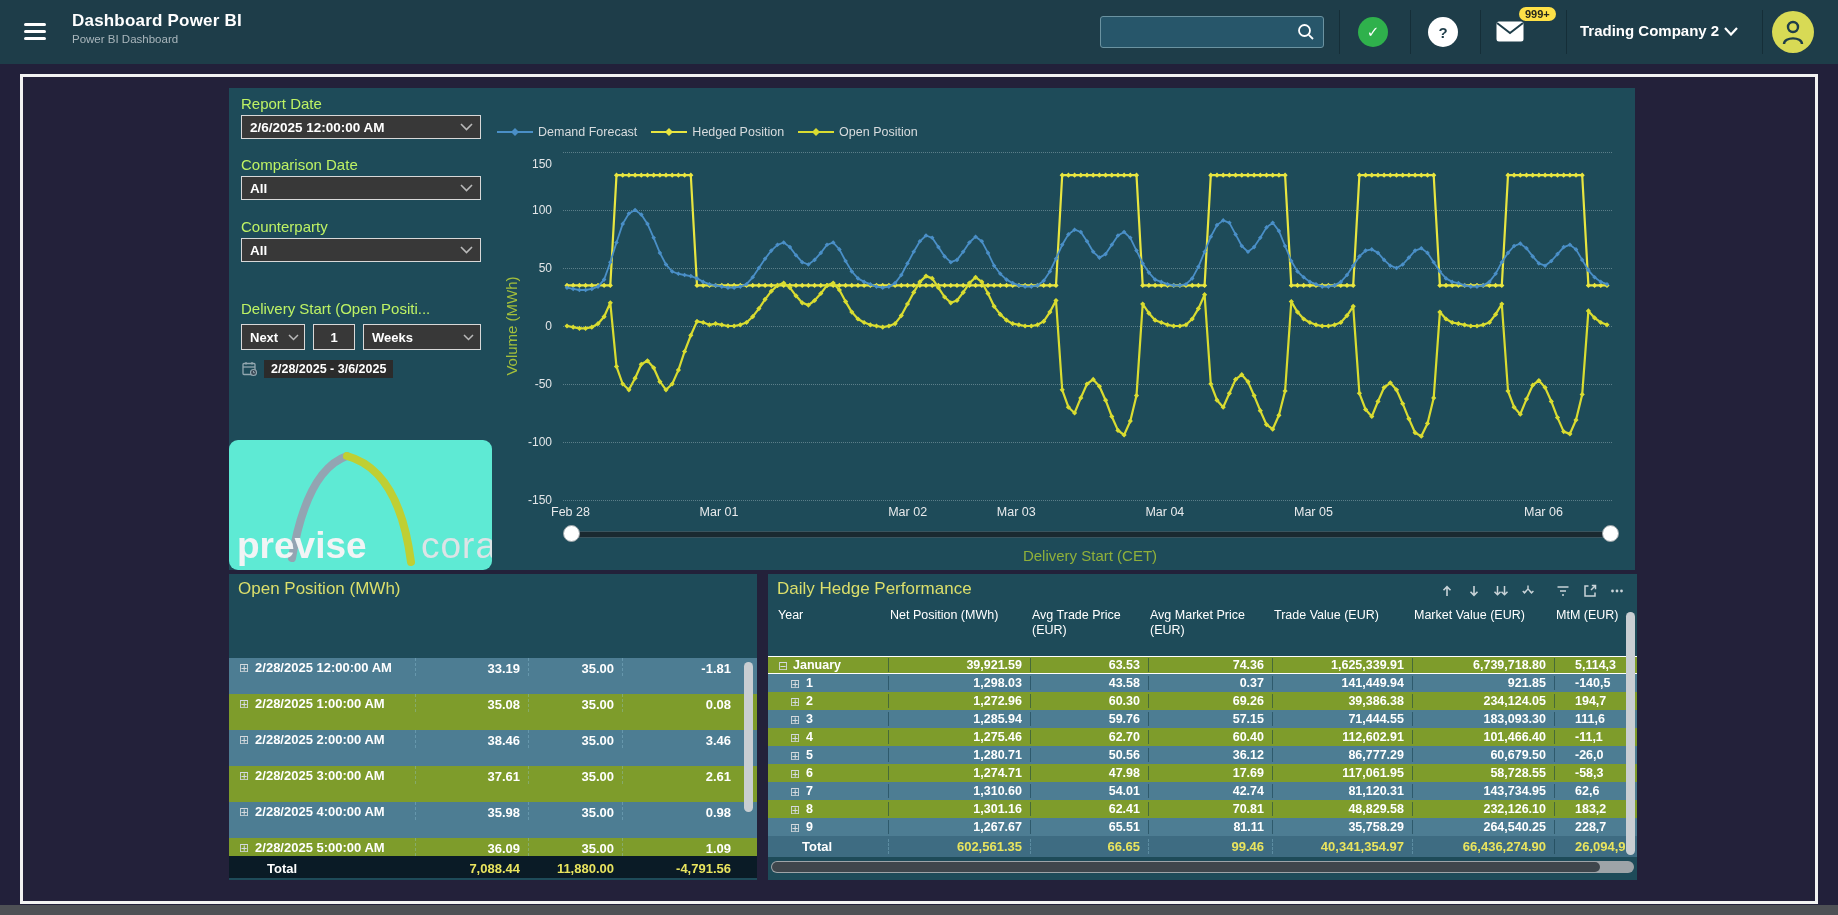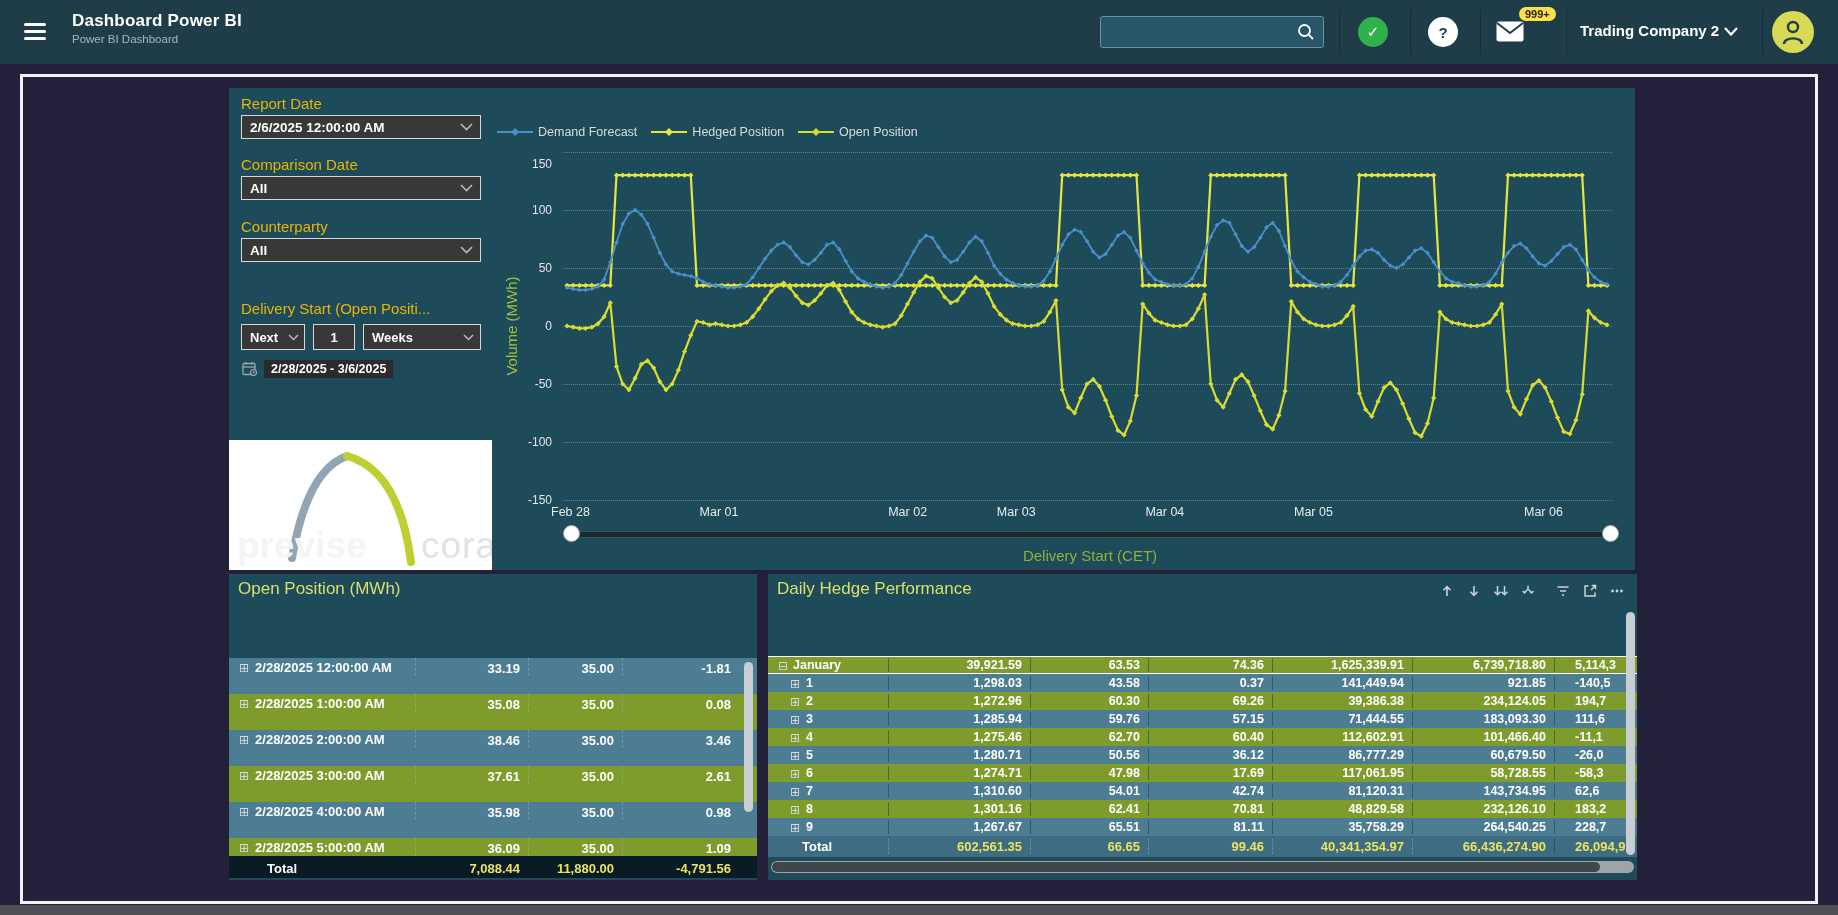--- a/index.html
+++ b/index.html
@@ -31,32 +31,32 @@
   
   .viewport{position:absolute;left:20px;top:74px;width:1792px;height:824px;
             border:3px solid #f2f2f2;background:#23213a;}
   .bottomstrip{position:absolute;left:0;top:905px;width:1838px;height:10px;background:#4e5055;}
   
   .panel{position:absolute;background:#1e4b59;}
   .top-teal{left:229px;top:88px;width:1406px;height:482px;}
   .open-panel{left:229px;top:574px;width:528px;height:306px;}
   .daily-panel{left:768px;top:574px;width:869px;height:306px;}
   
-  .f-label{position:absolute;left:241px;color:#eab308;font-size:15px;white-space:nowrap;
+  .f-label{position:absolute;left:241px;color:#bef264;font-size:15px;white-space:nowrap;
            overflow:hidden;text-overflow:ellipsis;}
   .dd{position:absolute;left:241px;width:240px;height:24px;background:#383838;border:1px solid #d8d8d8;
       color:#fff;font-size:13.5px;font-weight:bold;display:flex;align-items:center;
       padding-left:8px;box-sizing:border-box;cursor:pointer;}
   .dd .chev{margin-left:auto;margin-right:7px;}
   .mini{height:26px;background:#383838;border:1px solid #d8d8d8;color:#fff;font-size:13px;
         font-weight:bold;display:flex;align-items:center;box-sizing:border-box;position:absolute;cursor:pointer;}
   .rangechip{position:absolute;left:264px;top:360px;background:#2b2b2b;color:#fff;font-size:12.5px;
              font-weight:bold;padding:2px 7px;}
   .cal{position:absolute;left:242px;top:361px;}
-  .logo-block{position:absolute;left:229px;top:440px;width:263px;height:130px;background:#ffffff;overflow:hidden;}
+  .logo-block{position:absolute;left:229px;top:440px;width:263px;height:130px;background:#5eead4;overflow:hidden;border-radius:9px;}
   
   .chart-title{position:absolute;left:498px;top:92px;font-size:19px;color:#e2e35e;}
   .legend{position:absolute;left:497px;top:125px;display:flex;align-items:center;gap:14px;}
   .legend-item{display:flex;align-items:center;gap:5px;color:#d8dcde;font-size:12.5px;cursor:pointer;}
   .gridline{position:absolute;left:563px;width:1049px;height:0;border-top:1px dotted rgba(215,230,236,.33);}
   .ytick{position:absolute;left:498px;width:54px;text-align:right;color:#e3e6e8;font-size:12px;}
   .xtick{position:absolute;top:505px;color:#e8eaec;font-size:12.5px;white-space:nowrap;}
   .yaxis-title{position:absolute;left:511px;top:326px;transform:translate(-50%,-50%) rotate(-90deg);
                color:#a3bf3b;font-size:15px;white-space:nowrap;}
   .xaxis-title{position:absolute;left:1090px;top:547px;transform:translateX(-50%);
@@ -398,20 +398,29 @@
           </svg>
         </span>
       <span class="tool-ico">
           <svg width="16" height="16" viewBox="0 0 16 16">
             <circle cx="3.5" cy="8" r="1.4" fill="#c9d3d8"></circle>
             <circle cx="8" cy="8" r="1.4" fill="#c9d3d8"></circle>
             <circle cx="12.5" cy="8" r="1.4" fill="#c9d3d8"></circle>
           </svg>
         </span>
     </div>
+    <div class="dt-head dt-grid" id="dt-head">
+        <div class="hcell">Year</div>
+        <div class="hcell">Net Position (MWh)</div>
+        <div class="hcell">Avg Trade Price (EUR)</div>
+        <div class="hcell">Avg Market Price (EUR)</div>
+        <div class="hcell">Trade Value (EUR)</div>
+        <div class="hcell">Market Value (EUR)</div>
+        <div class="hcell">MtM (EUR)</div>
+      </div>
     <div class="dt-rows" id="dt-rows">
         <div class="dt-row dt-grid row-green month-row">
           <div class="cell monthname">
             <span class="exp">⊟</span>
             <span>January</span>
           </div>
           <div class="cell num">39,921.59</div>
           <div class="cell num">63.53</div>
           <div class="cell num">74.36</div>
           <div class="cell num">1,625,339.91</div>

